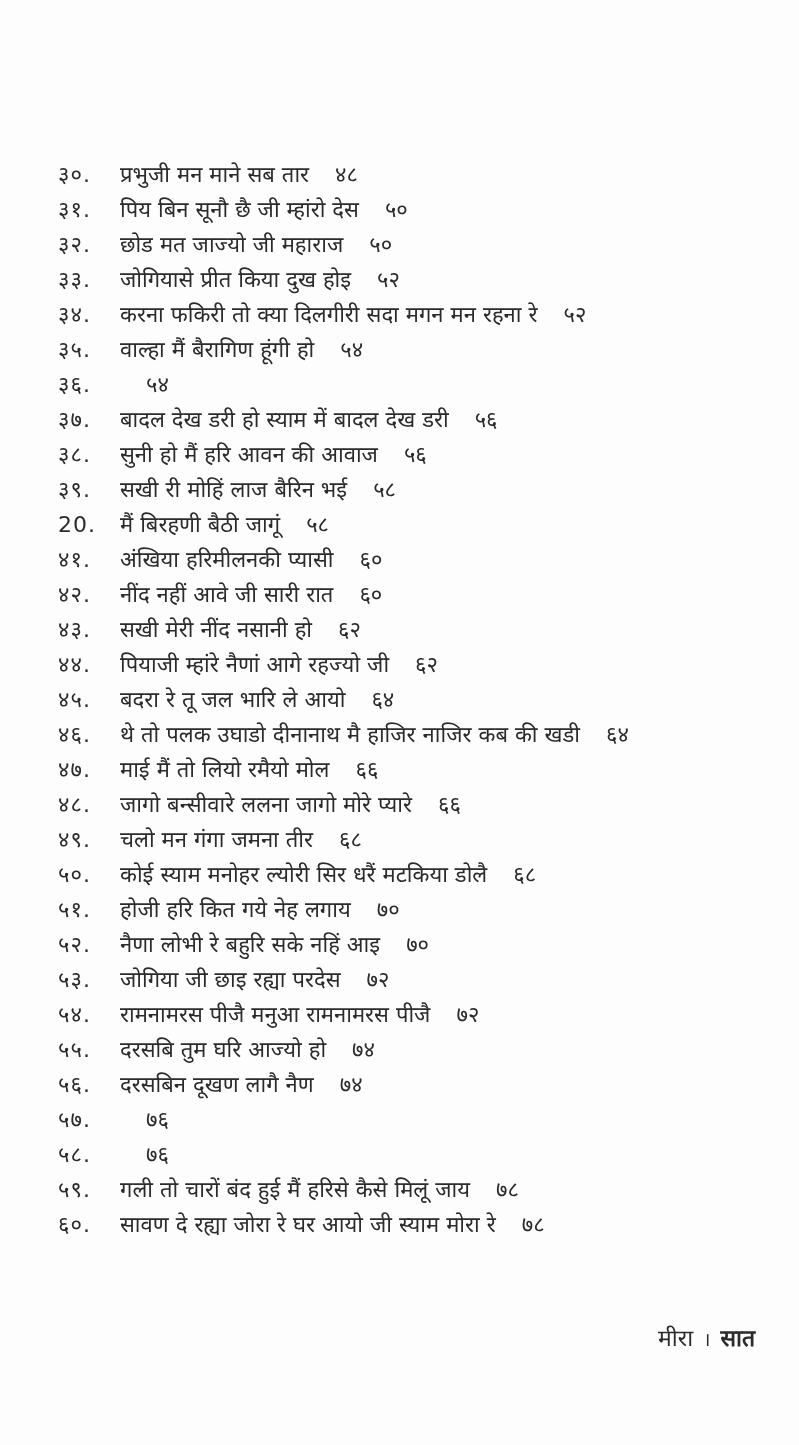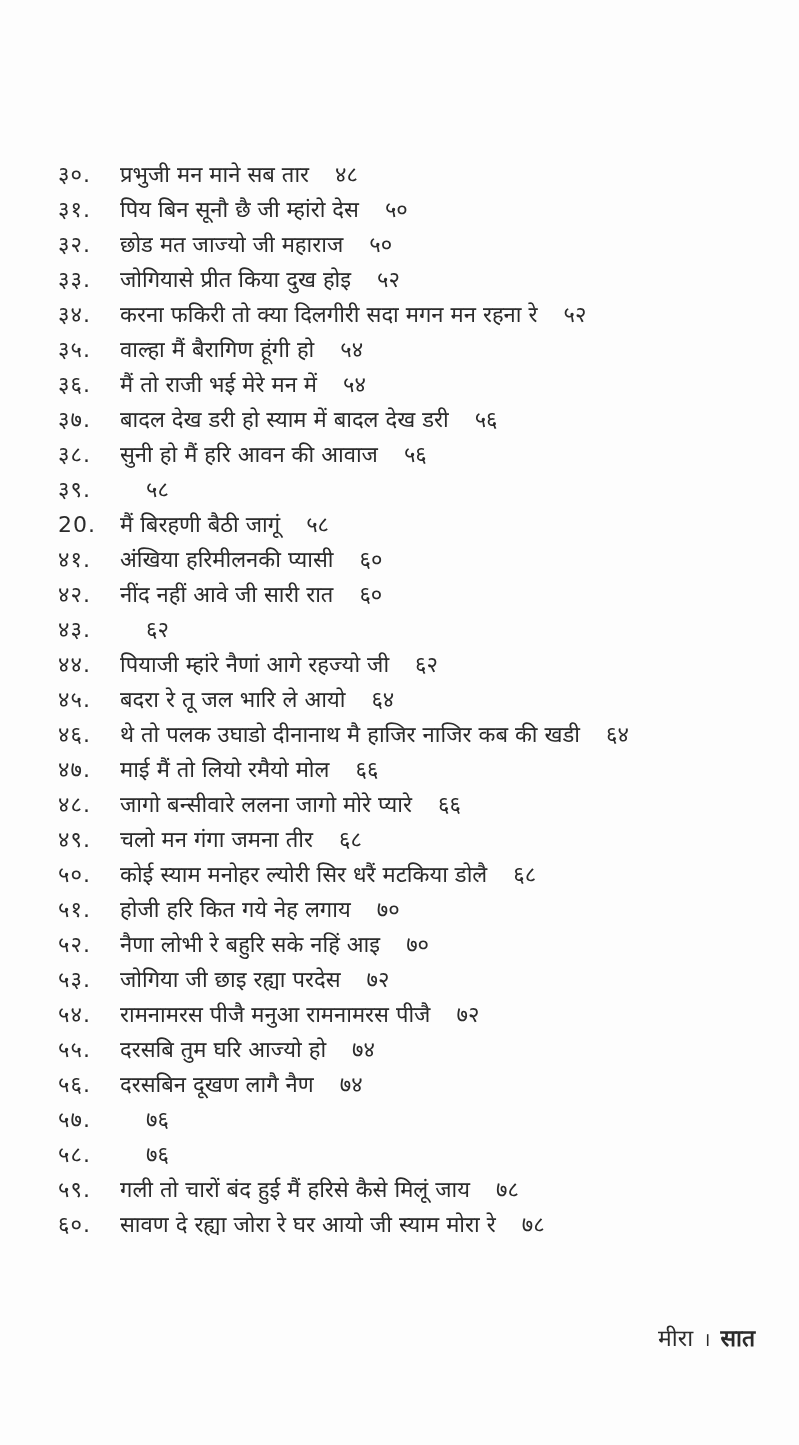--- a/index.html
+++ b/index.html
@@ -93,38 +93,38 @@
     </div>
 
     <div class="toc-row">
       <span class="toc-num">३५.</span>
       <span class="toc-title">वाल्हा मैं बैरागिण हूंगी हो</span>
       <span class="toc-page">५४</span>
     </div>
 
     <div class="toc-row">
       <span class="toc-num">३६.</span>
-      <span class="toc-title">मैं तो राजी भई मेरे मन में</span>
       <span class="toc-page">५४</span>
     </div>
 
     <div class="toc-row">
       <span class="toc-num">३७.</span>
       <span class="toc-title">बादल देख डरी हो स्याम में बादल देख डरी</span>
       <span class="toc-page">५६</span>
     </div>
 
     <div class="toc-row">
       <span class="toc-num">३८.</span>
       <span class="toc-title">सुनी हो मैं हरि आवन की आवाज</span>
       <span class="toc-page">५६</span>
     </div>
 
     <div class="toc-row">
       <span class="toc-num">३९.</span>
+      <span class="toc-title">सखी री मोहिं लाज बैरिन भई</span>
       <span class="toc-page">५८</span>
     </div>
 
     <div class="toc-row">
       <span class="toc-num">20.</span>
       <span class="toc-title">मैं बिरहणी बैठी जागूं</span>
       <span class="toc-page">५८</span>
     </div>
 
     <div class="toc-row">
@@ -134,20 +134,21 @@
     </div>
 
     <div class="toc-row">
       <span class="toc-num">४२.</span>
       <span class="toc-title">नींद नहीं आवे जी सारी रात</span>
       <span class="toc-page">६०</span>
     </div>
 
     <div class="toc-row">
       <span class="toc-num">४३.</span>
+      <span class="toc-title">सखी मेरी नींद नसानी हो</span>
       <span class="toc-page">६२</span>
     </div>
 
     <div class="toc-row">
       <span class="toc-num">४४.</span>
       <span class="toc-title">पियाजी म्हांरे नैणां आगे रहज्यो जी</span>
       <span class="toc-page">६२</span>
     </div>
 
     <div class="toc-row">

